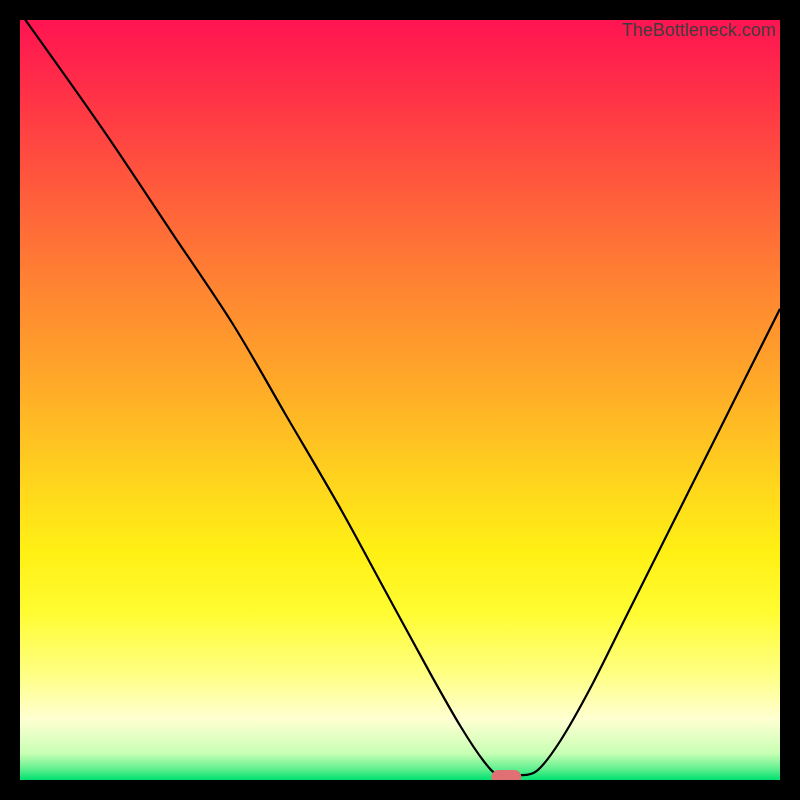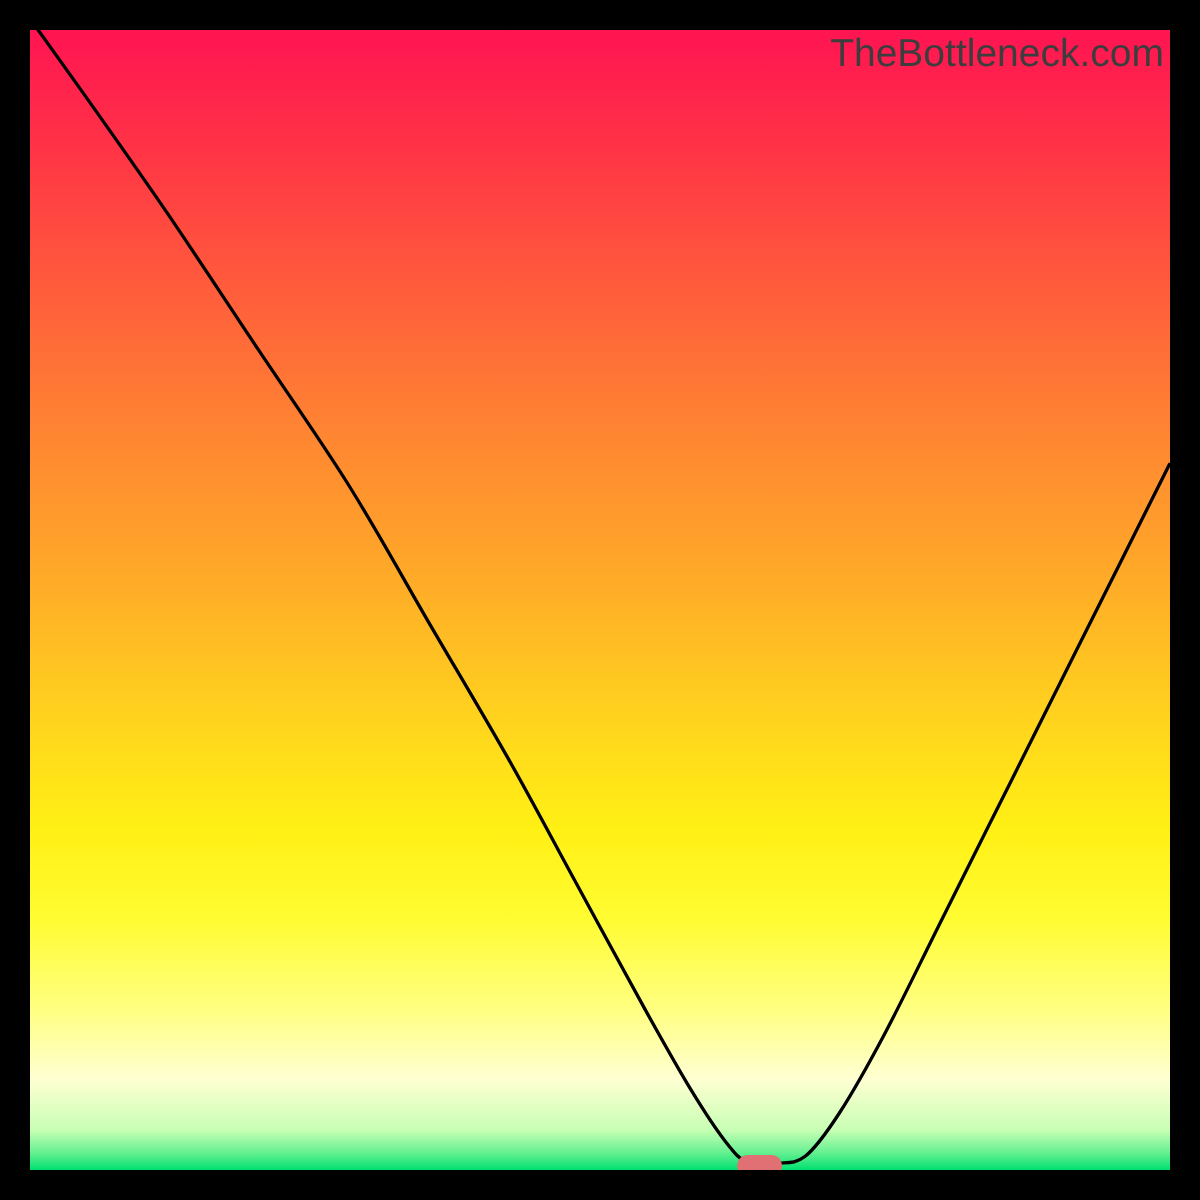--- a/index.html
+++ b/index.html
@@ -16,21 +16,21 @@
     top: 20px;
     width: 760px;
     height: 760px;
     overflow: hidden;
   }
   .watermark {
     position: absolute;
     top: 0px;
     right: 4px;
     font-family: Arial, Helvetica, sans-serif;
-    font-size: 26px;
+    font-size: 18px;
     font-weight: normal;
     color: #3d3d3d;
     letter-spacing: 0px;
     pointer-events: none;
   }
   svg { display: block; }
 </style>
 </head>
 <body>
 

